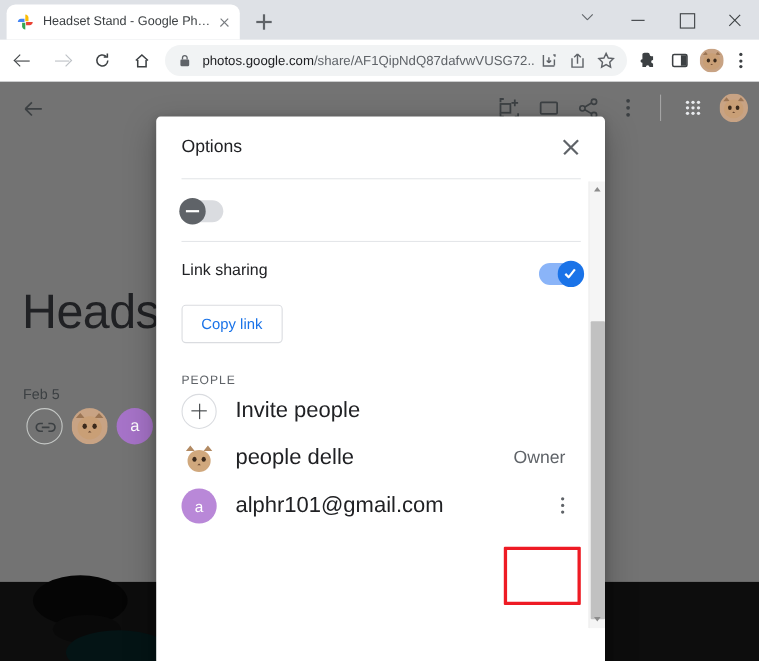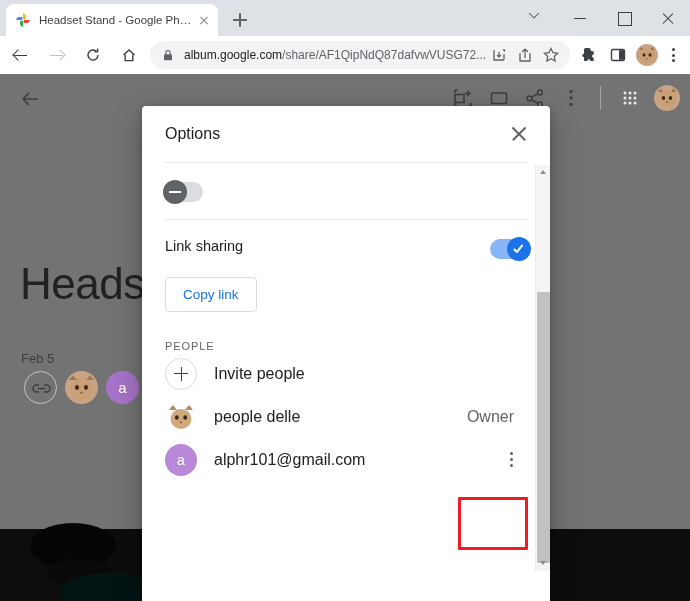--- a/index.html
+++ b/index.html
@@ -350,21 +350,21 @@
     content: ""; position: absolute; background: #3c4043;
   }
   .p-avatar.plus::before { left: 8px; top: 14.6px; width: 14px; height: 1.4px; }
   .p-avatar.plus::after  { left: 14.6px; top: 8px; width: 1.4px; height: 14px; }
   .p-avatar.letter {
     background: #b988d8; color: #fff; font-size: 14px;
     display: flex; align-items: center; justify-content: center;
   }
   .p-name {
     flex: 1 1 auto; margin-left: 17px;
-    font-size: 16px; color: #202124;
+    font-size: 20px; color: #202124;
   }
   .p-role { font-size: 16px; color: #5f6368; margin-right: 14px; }
 
   .p-menu {
     flex: 0 0 34px; width: 34px; height: 34px;
     position: relative;
   }
   .p-menu i {
     position: absolute; left: 15.8px;
     width: 3.2px; height: 3.2px; border-radius: 50%;
@@ -461,21 +461,21 @@
       </svg>
     </div>
 
     <div class="omnibox">
       <span class="lock-ic">
         <svg width="14" height="14" viewBox="0 0 14 14">
           <rect x="3" y="6.2" width="8" height="6" rx="1" fill="#5f6368"></rect>
           <path d="M4.9 6.2V4.6a2.1 2.1 0 0 1 4.2 0v1.6" fill="none" stroke="#5f6368" stroke-width="1.2"></path>
         </svg>
       </span>
-      <span class="url-text"><span>album.google.com</span><span class="dim">/share/AF1QipNdQ87dafvwVUSG72...</span></span>
+      <span class="url-text"><span>photos.google.com</span><span class="dim">/share/AF1QipNdQ87dafvwVUSG72...</span></span>
       <span class="omni-ic">
         <svg width="26" height="26" viewBox="0 0 26 26">
           <path d="M8 8v10h10" fill="none" stroke="#5f6368" stroke-width="1.3"></path>
           <path d="M17 8h1.5v1.5M18 12v5.5" fill="none" stroke="#5f6368" stroke-width="1.3"></path>
           <path d="M13 10v5m0 0l-2-2m2 2l2-2" fill="none" stroke="#5f6368" stroke-width="1.3"></path>
         </svg>
       </span>
       <span class="omni-ic">
         <svg width="26" height="26" viewBox="0 0 26 26">
           <path d="M8 11v8h10v-8" fill="none" stroke="#5f6368" stroke-width="1.3"></path>

